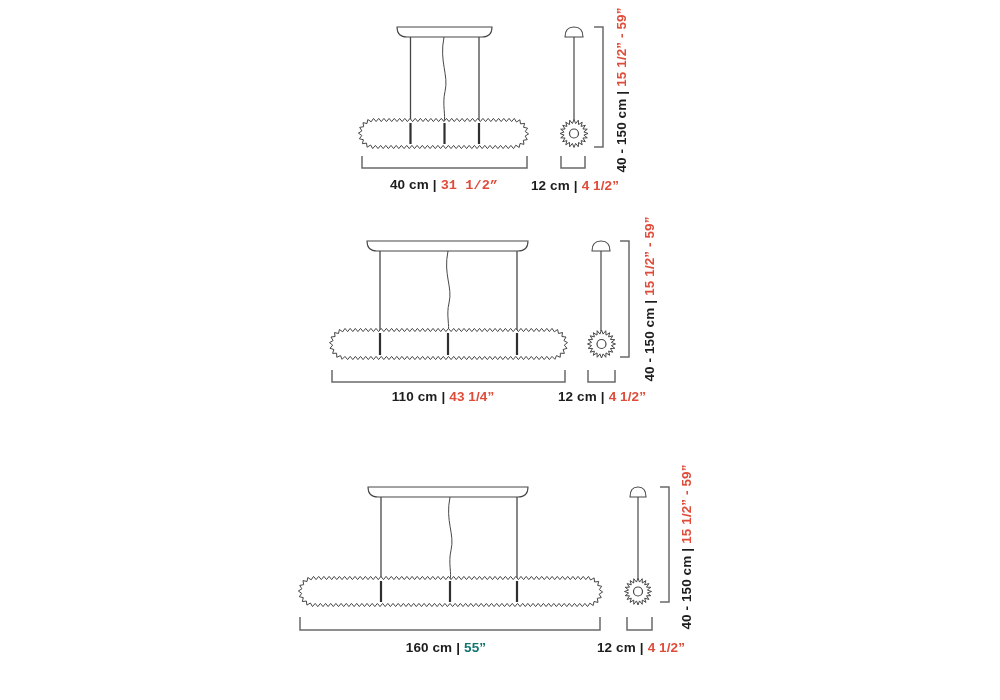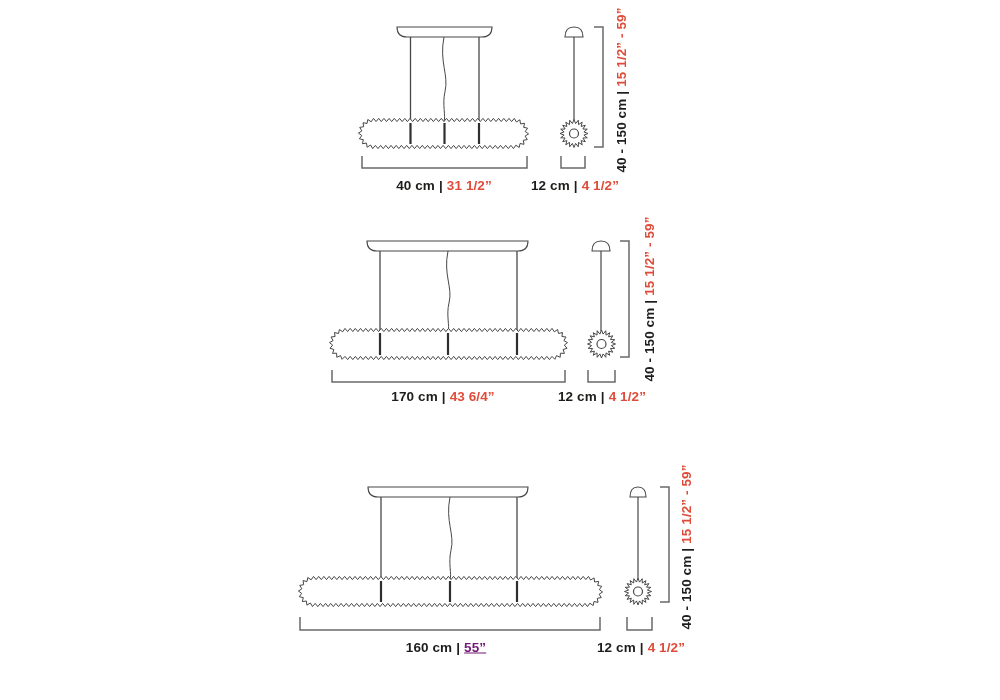--- a/index.html
+++ b/index.html
@@ -83,41 +83,41 @@
           <line x1="638" y1="497" x2="638" y2="578" stroke="#474747" stroke-width="1.2"></line>
           <polygon points="638.0,578.0 639.5,582.1 642.2,578.7 642.3,583.0 645.9,580.6 644.7,584.8 648.9,583.6 646.5,587.2 650.8,587.3 647.4,590.0 651.5,591.5 647.4,593.0 650.8,595.7 646.5,595.8 648.9,599.4 644.7,598.2 645.9,602.4 642.3,600.0 642.2,604.3 639.5,600.9 638.0,605.0 636.5,600.9 633.8,604.3 633.7,600.0 630.1,602.4 631.3,598.2 627.1,599.4 629.5,595.8 625.2,595.7 628.6,593.0 624.5,591.5 628.6,590.0 625.2,587.3 629.5,587.2 627.1,583.6 631.3,584.8 630.1,580.6 633.7,583.0 633.8,578.7 636.5,582.1" fill="#fff" stroke="#474747" stroke-width="1"></polygon>
           <circle cx="638" cy="591.5" r="4.5" fill="#fff" stroke="#474747" stroke-width="1.2"></circle>
           <path d="M 627,617 V 630 H 652 V 617" fill="none" stroke="#6a6a6a" stroke-width="1.5"></path>
         </g>
         <path d="M 660,487 H 669 V 602 H 660" fill="none" stroke="#6a6a6a" stroke-width="1.5"></path>
       </g>
     </svg>
 
   <div class="dim-label" style="left:444px;top:185px">
-    <span>40 cm</span><span class="sep">|</span><span class="imp" style="color: rgb(224, 76, 58);">31 1/2”</span>
+    <span>40 cm</span><span class="sep">|</span><span class="imp" style="color: rgb(224, 76, 58); font-family: Liberation Mono, monospace;">31 1/2”</span>
   </div>
   <div class="dim-label" style="left:575px;top:185px">
     <span>12 cm</span><span class="sep">|</span><span class="imp" style="color: rgb(224, 76, 58);">4 1/2”</span>
   </div>
   <div class="dim-label vertical" style="left:621px;top:90px">
     <span>40 - 150 cm</span><span class="sep">|</span><span class="imp" style="color: rgb(224, 76, 58);">15 1/2”  - 59”</span>
   </div>
 
   <div class="dim-label" style="left:443px;top:396px">
-    <span>170 cm</span><span class="sep">|</span><span class="imp" style="color: rgb(224, 76, 58);">43 6/4”</span>
+    <span>110 cm</span><span class="sep">|</span><span class="imp" style="color: rgb(224, 76, 58);">43 1/4”</span>
   </div>
   <div class="dim-label" style="left:602px;top:396px">
     <span>12 cm</span><span class="sep">|</span><span class="imp" style="color: rgb(224, 76, 58);">4 1/2”</span>
   </div>
   <div class="dim-label vertical" style="left:649px;top:299px">
     <span>40 - 150 cm</span><span class="sep">|</span><span class="imp" style="color: rgb(224, 76, 58);">15 1/2”  - 59”</span>
   </div>
 
   <div class="dim-label" style="left:446px;top:647px">
-    <span>160 cm</span><span class="sep">|</span><span class="imp" style="color: #701a75; text-decoration: underline;">55”</span>
+    <span>160 cm</span><span class="sep">|</span><span class="imp" style="color: #0f766e;">55”</span>
   </div>
   <div class="dim-label" style="left:641px;top:647px">
     <span>12 cm</span><span class="sep">|</span><span class="imp" style="color: rgb(224, 76, 58);">4 1/2”</span>
   </div>
   <div class="dim-label vertical" style="left:686px;top:547px">
     <span>40 - 150 cm</span><span class="sep">|</span><span class="imp" style="color: rgb(224, 76, 58);">15 1/2”  - 59”</span>
   </div>
 
 </div>
 

